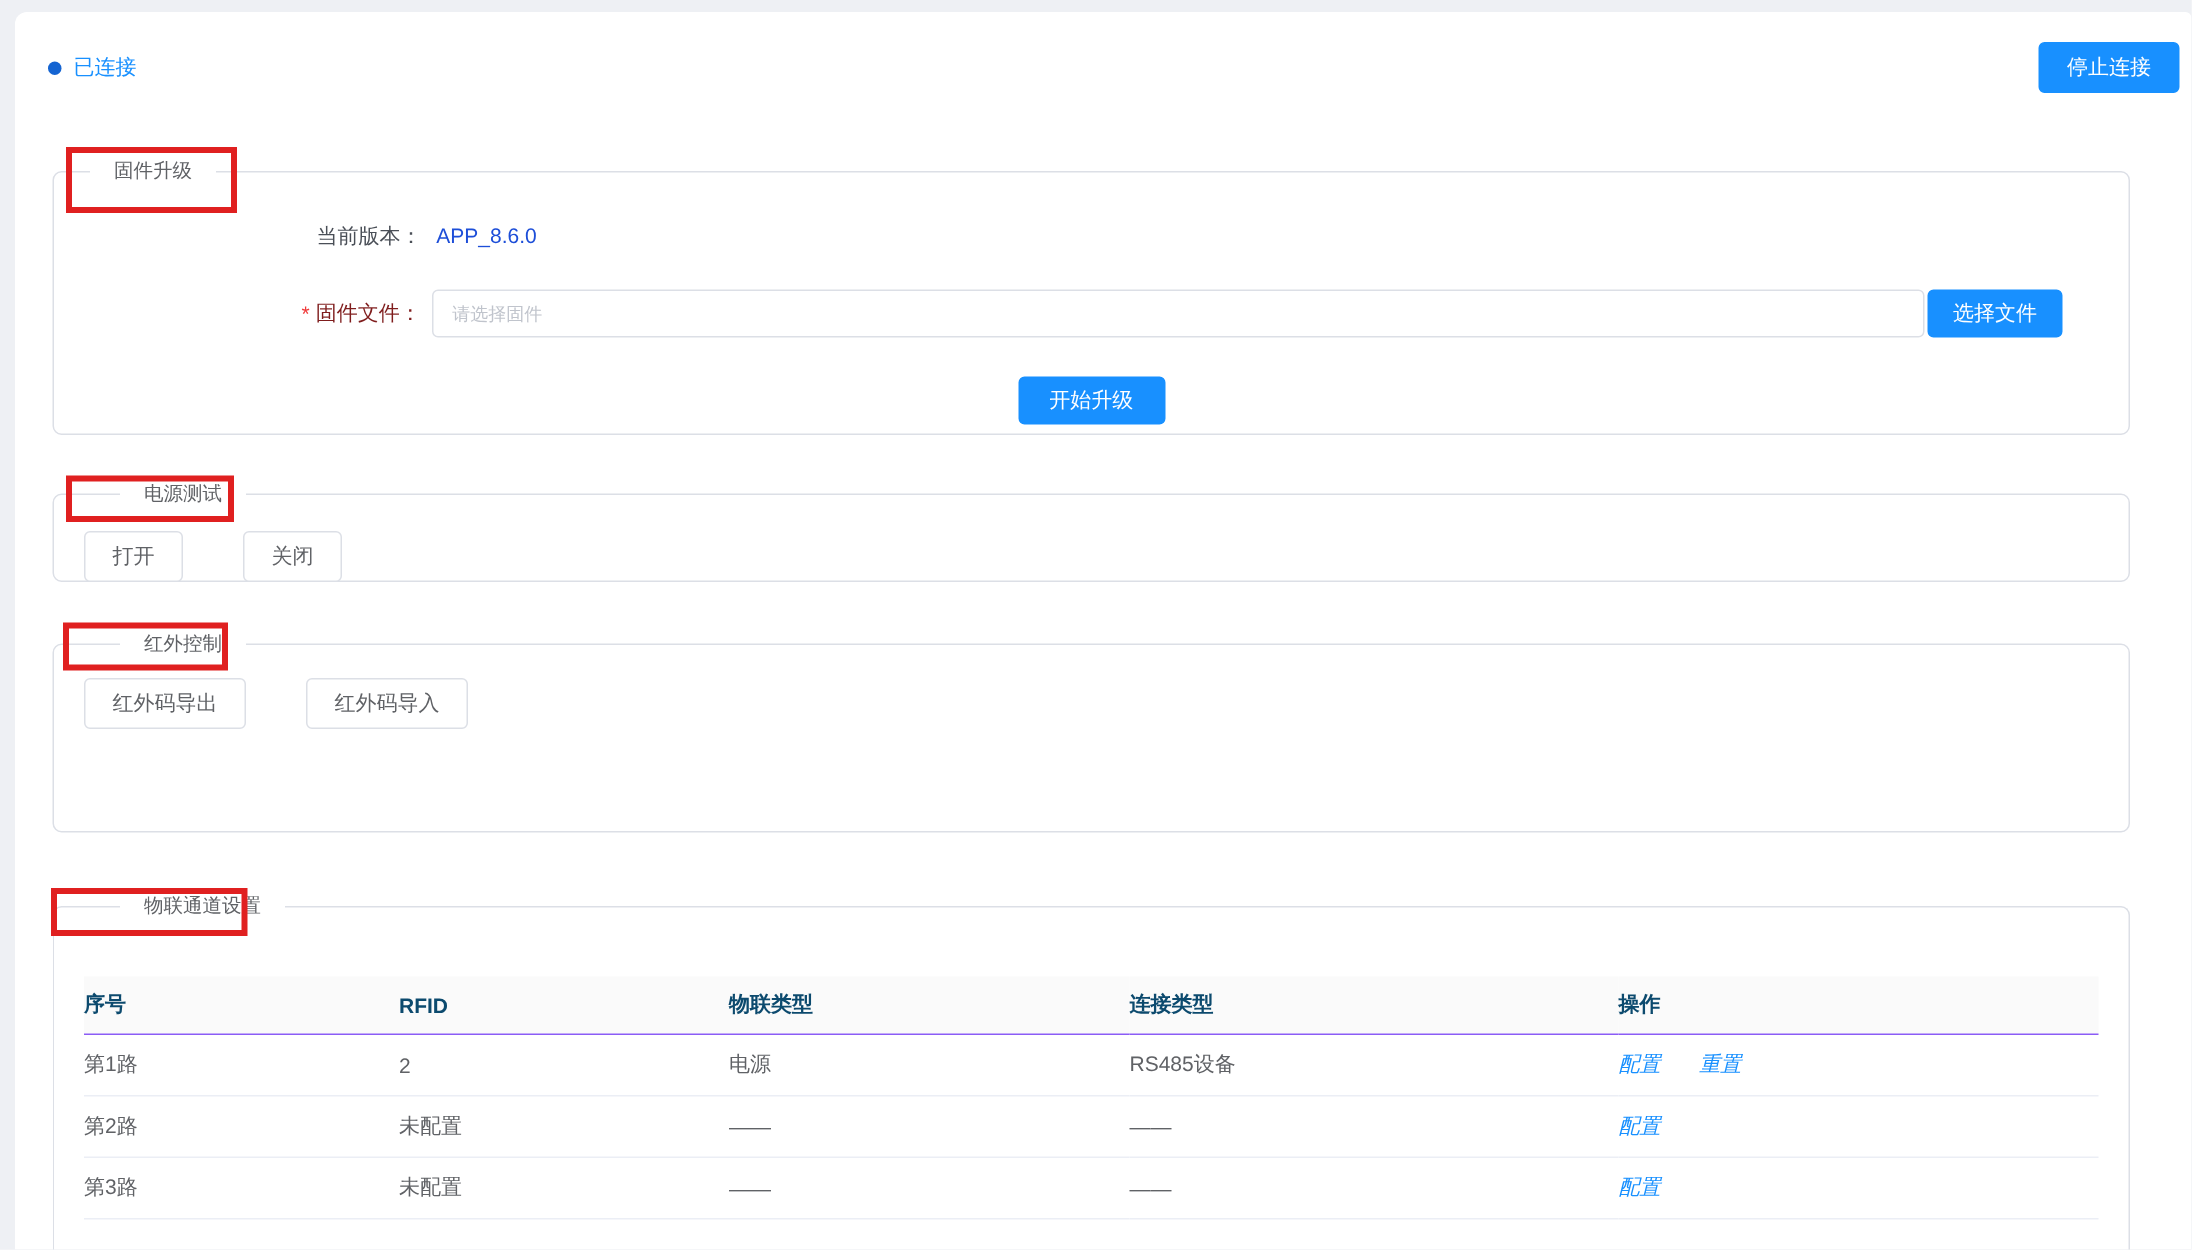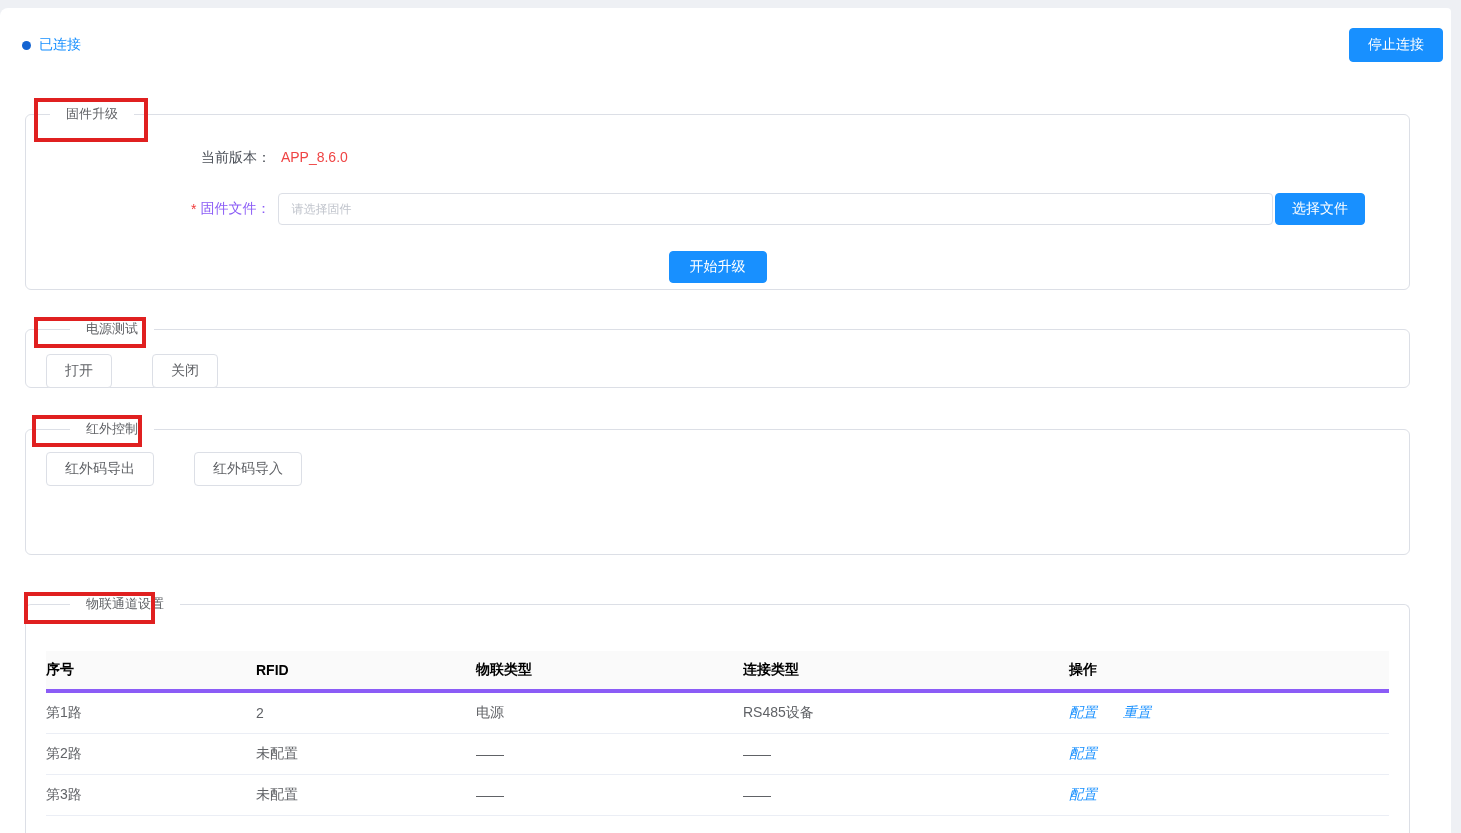--- a/index.html
+++ b/index.html
@@ -1,19 +1,19 @@
 <!DOCTYPE html>
 <html><head>
 <meta charset="utf-8">
 <style>
   * { margin:0; padding:0; box-sizing:border-box; }
   html,body { width:1461px; height:833px; overflow:hidden; background:#eef0f4;
     font-family:"Liberation Sans","DejaVu Sans",sans-serif; font-size:14px; color:#606266; }
 
-  .card { position:relative; margin:8px 0 0 0; width:1451px; height:825px;
+  .card { position:relative; margin:8px 0 0 10px; width:1451px; height:825px;
     background:#ffffff; border-radius:8px 4px 0 0; }
 
   
   .statusbar { display:flex; align-items:center; justify-content:space-between;
     padding:22px 8px 0 22px; height:52px; }
   .status-left { display:flex; align-items:center; gap:8px; color:#1890ff; }
   .dot { width:9px; height:9px; border-radius:50%; background:#1464d2; display:inline-block; }
   .btn-primary { background:#1890ff; color:#fff; border:1px solid #1890ff; border-radius:4px;
     padding:7px 18px; font-size:14px; cursor:pointer; }
   .btn-default { background:#fff; color:#606266; border:1px solid #dcdfe6; border-radius:4px;
@@ -24,24 +24,24 @@
   
   fieldset { position:relative; border:1px solid #dcdfe6; border-radius:6px;
     margin:0 41px 0 25px; }
   legend { margin-left:24px; padding:0 16px; font-size:13px; color:#606266; }
   .anno { position:absolute; border:4px solid #e02020; pointer-events:none; z-index:5; }
 
   #fs-firmware { margin-top:45px; height:185px; padding:12px 0 0 0; }
   #anno-firmware { left:8px; top:-25px; width:114px; height:44px; }
   .version-row { margin:14px 0 0 175px; }
   .version-label { color:#4a4f57; }
-  .version-value { color:#ef4444; margin-left:6px; }
+  .version-value { color:#1d4ed8; margin-left:6px; }
   .file-row { display:flex; align-items:center; margin:26px 0 0 165px; }
   .required { color:#f03a3a; margin-right:4px; }
-  .file-label { color:#8b5cf6; white-space:nowrap;font-family:Liberation Mono, monospace; }
+  .file-label { color:#7f1d1d; white-space:nowrap;font-family:Liberation Mono, monospace; }
   .text-input { flex:1; height:32px; border:1px solid #dcdfe6; border-radius:4px;
     margin-left:8px; padding:0 12px; font-size:12px; color:#606266; outline:none; }
   .text-input::placeholder { color:#c0c4cc; }
   .choose-btn { margin-left:2px; margin-right:44px; height:32px; padding:0 16px; }
   .upgrade-row { text-align:center; margin-top:26px; }
   .upgrade-btn { padding:6px 20px; }
 
   #fs-power { margin-top:30px; height:68px; padding:16px 0 0 20px; }
   #anno-power { left:8px; top:-21px; width:112px; height:31px; }
   .btn-row { display:flex; gap:40px;align-items:flex-end; }
@@ -58,22 +58,22 @@
     transform:rotate(45deg) translateY(-3px); }
   .ir-btn { margin-left:20px; white-space:nowrap; }
 
   #fs-iot { margin-top:40px; height:252px; padding:14px 20px 0 20px; border-bottom:none;
     border-radius:6px 6px 0 0; }
   #anno-iot { left:-2px; top:-21px; width:131px; height:32px; }
   .iot-actions { display:flex; justify-content:flex-end; gap:20px; }
 
   table { width:100%; border-collapse:collapse; margin-top:24px; table-layout:fixed; }
   col.c1{width:210px;} col.c2{width:220px;} col.c3{width:267px;} col.c4{width:326px;}
-  th { background:#fafafa; text-align:left; font-weight:bold; color:#000000; font-size:14px;
-    padding:10px 0; border-bottom:4px solid #8b5cf6; }
+  th { background:#fafafa; text-align:left; font-weight:bold; color:#0c4a6e; font-size:14px;
+    padding:10px 0; border-bottom:1px solid #8b5cf6; }
   td { padding:11px 0; border-bottom:1px solid #ebeef5; color:#606266; font-size:14px; }
   .link { color:#1890ff; text-decoration:none; cursor:pointer;font-style:italic; }
   .link + .link { margin-left:22px; }
 </style>
 </head>
 <body>
 
 <div class="card">
 
   <div class="statusbar">

